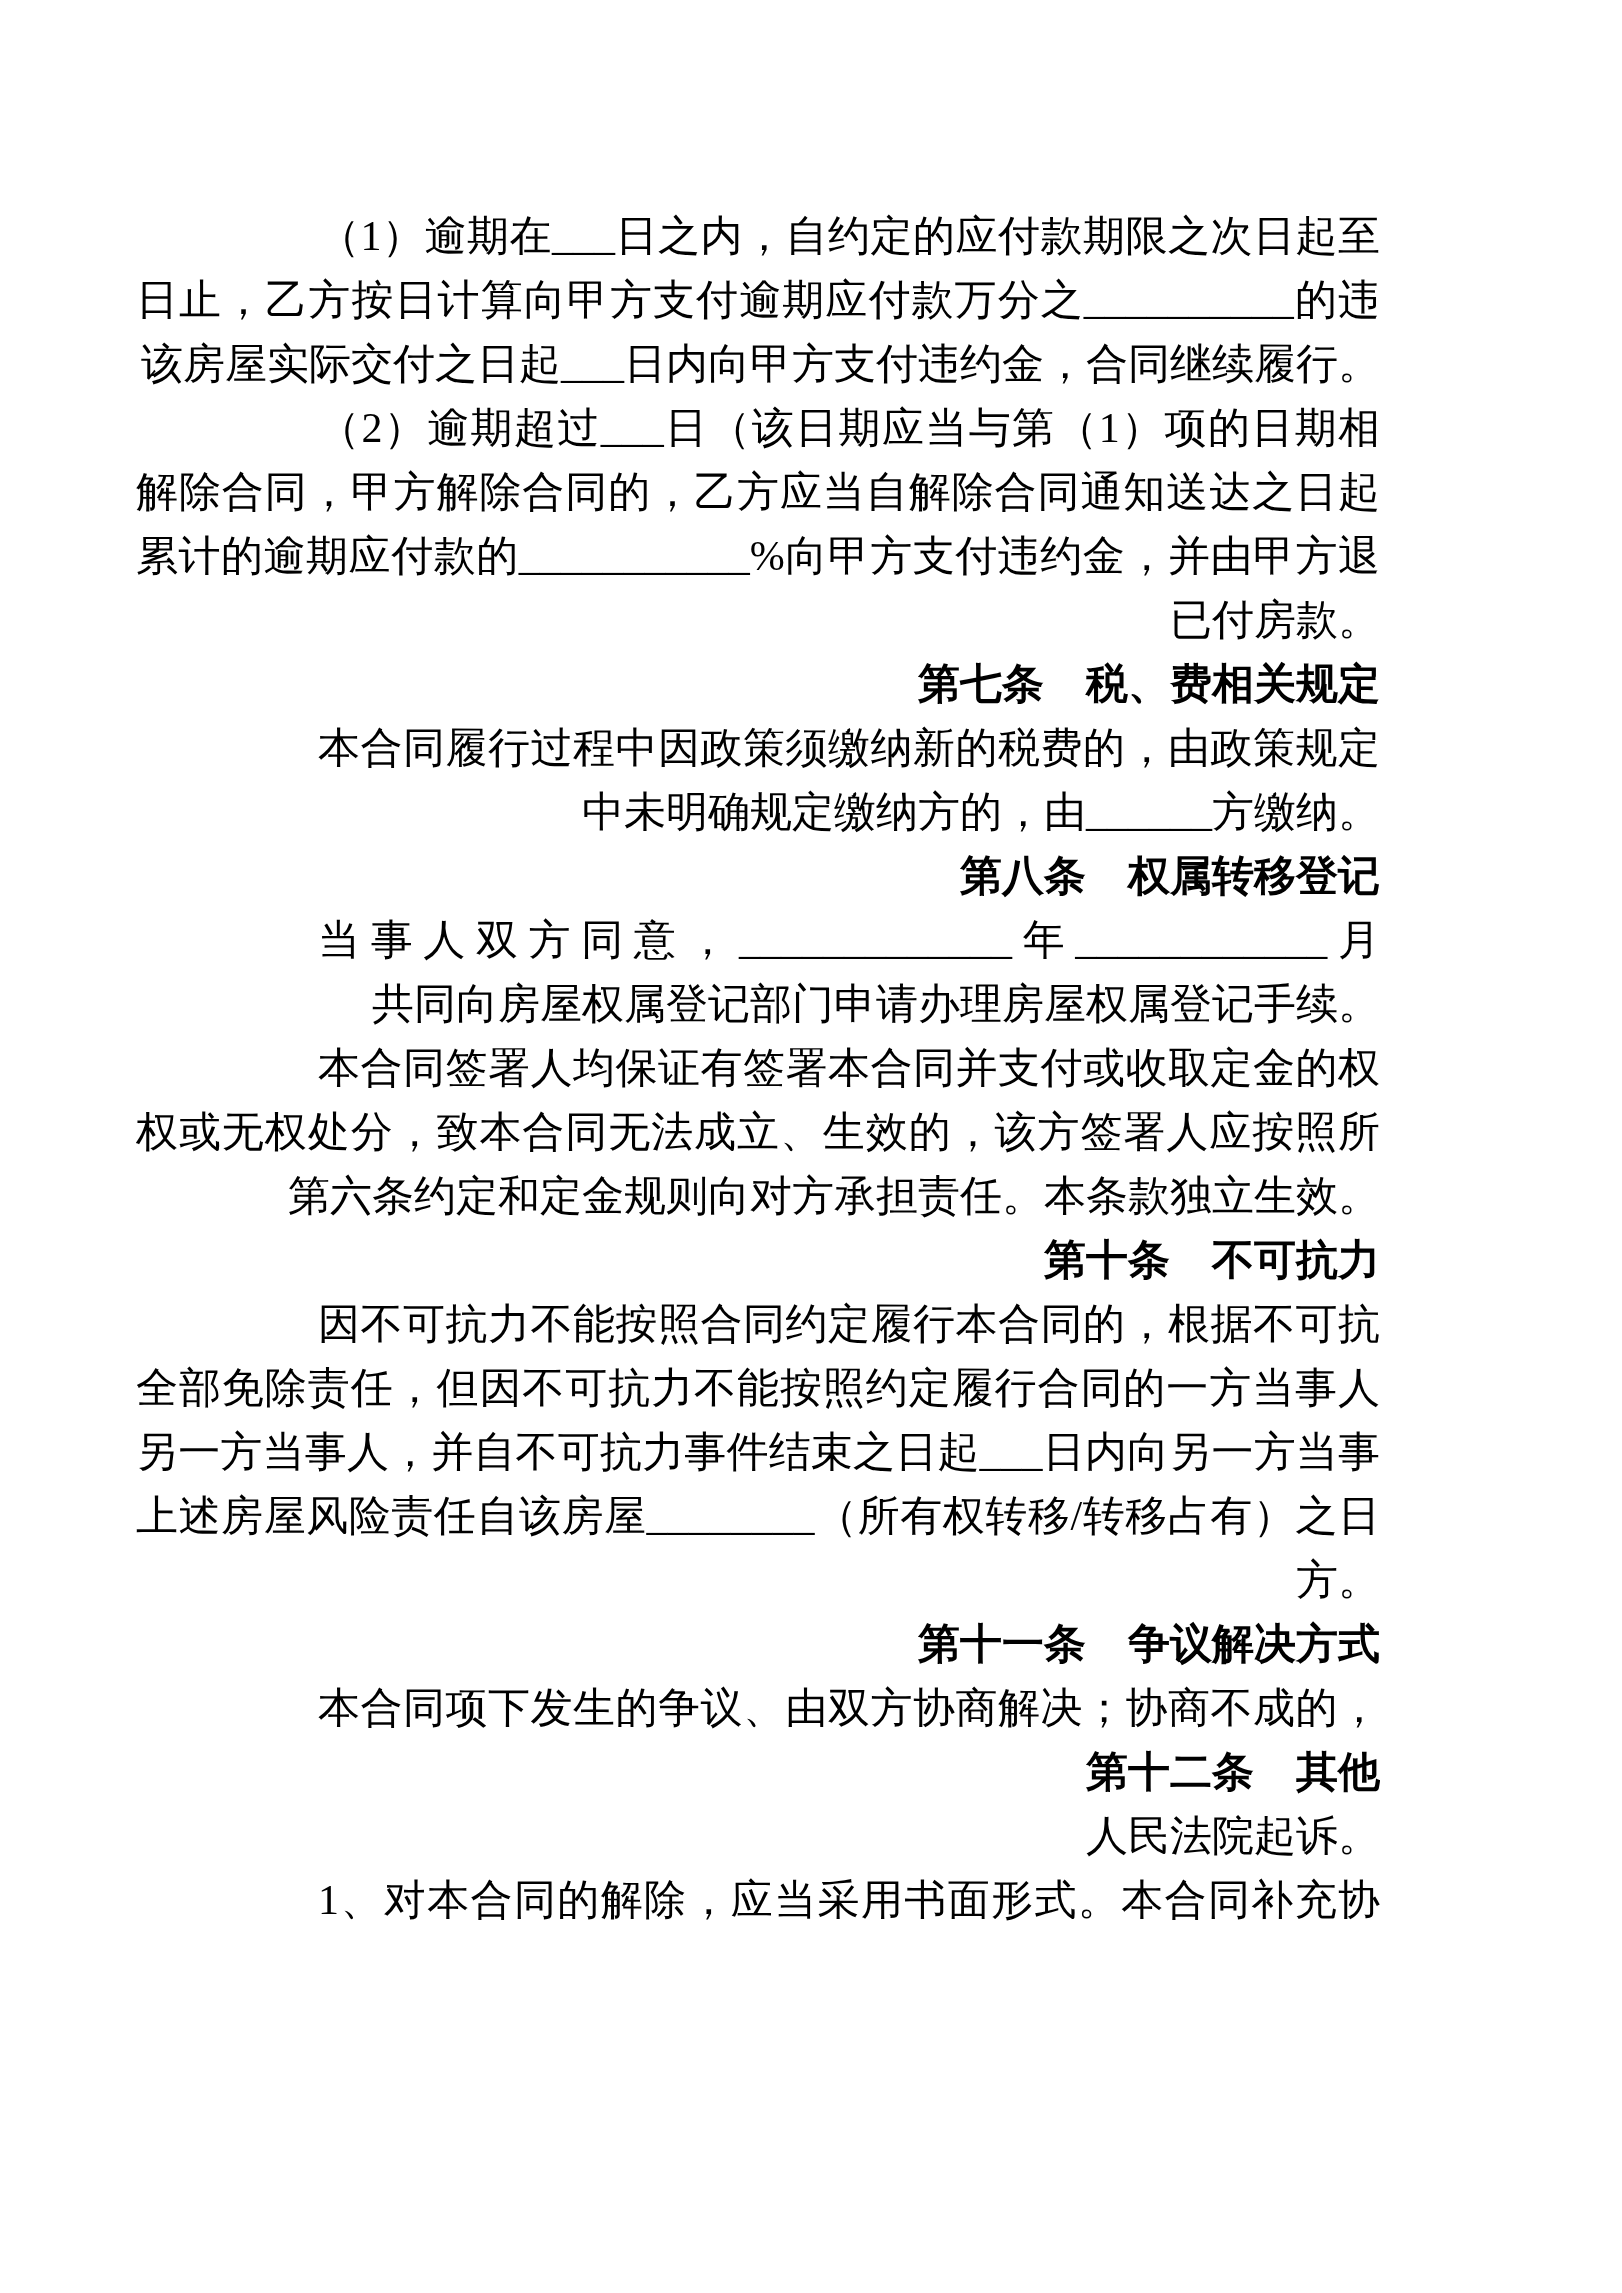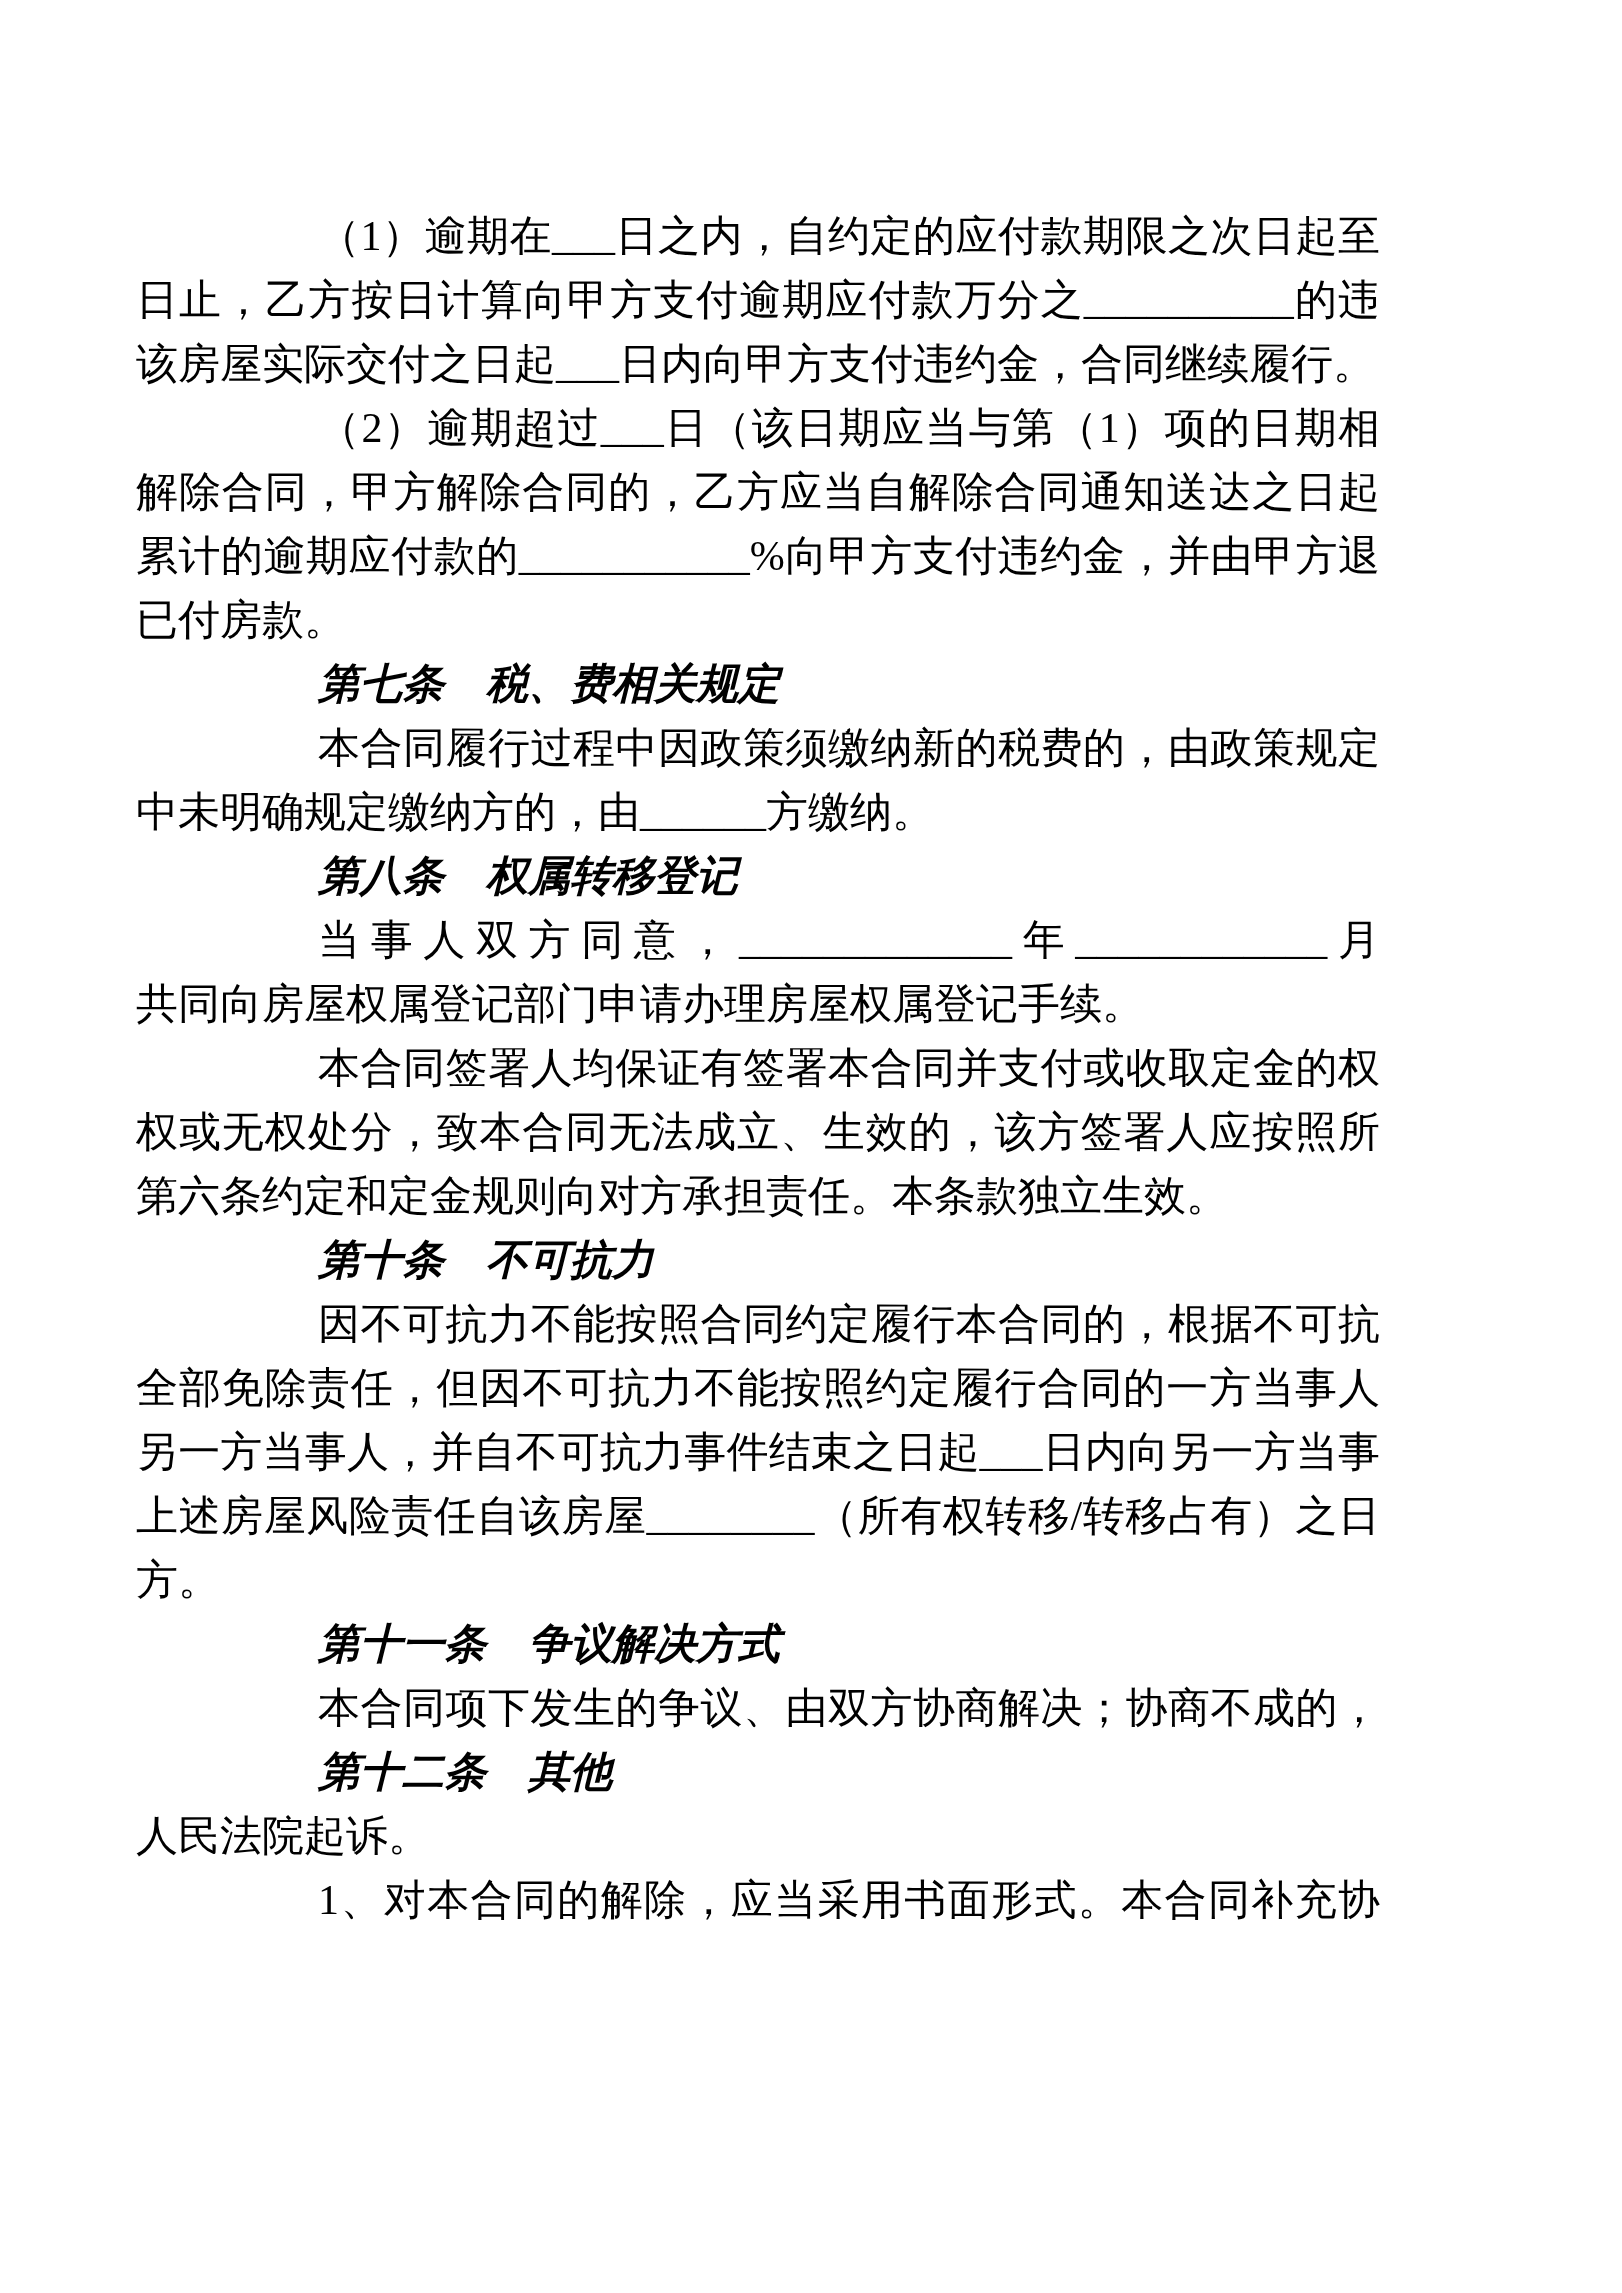--- a/index.html
+++ b/index.html
@@ -22,35 +22,34 @@
     left: 136px;
     width: 1244px;
   }
   .line {
     box-sizing: border-box;
     width: 1244px;
     height: 64px;
     line-height: 64px;
     font-size: 42px;
     color: #000000;
-    text-align: left;
+    text-align: right;
     white-space: nowrap;
     overflow: hidden;
   }
   .line.indent {
     padding-left: 182px;
   }
   .line.fill {
     white-space: normal;
     text-align: justify;
     text-align-last: justify;
   }
   .line.heading {
     font-weight: bold;
-    font-style: italic;
   }
 </style>
 </head>
 <body>
 
 <div class="page">
   <div class="doc">
       <div class="line indent fill">（1）逾期在___日之内，自约定的应付款期限之次日起至实际支付应付款之</div>
       <div class="line fill">日止，乙方按日计算向甲方支付逾期应付款万分之__________的违约金，并于</div>
       <div class="line">该房屋实际交付之日起___日内向甲方支付违约金，合同继续履行。</div>

